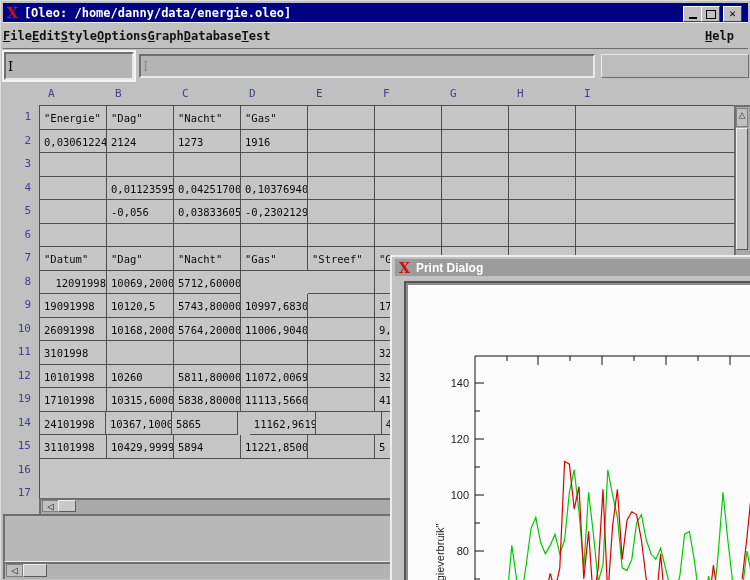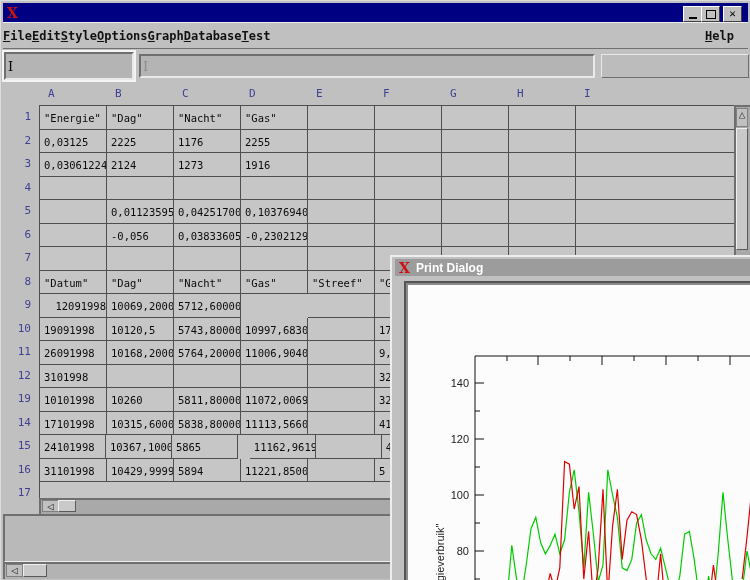--- a/index.html
+++ b/index.html
@@ -95,20 +95,21 @@
   .axis{stroke:#111;stroke-width:1;fill:none;}
   .ticklabel{font-family:"Liberation Sans",sans-serif;font-size:11px;fill:#222;}
 </style>
 </head>
 <body>
 
 <div id="main-window">
 
   <div id="titlebar">
     <span class="xlogo">X</span>
+    <span id="window-title">[Oleo: /home/danny/data/energie.oleo]</span>
     <div class="wbtn" id="btn-min">
         <div></div>
       </div>
     <div class="wbtn" id="btn-max">
         <div></div>
       </div>
     <div class="wbtn" id="btn-close">
         <span>✕</span>
       </div>
   </div>
@@ -165,31 +166,20 @@
       <div class="rownum">15</div>
       <div class="rownum">16</div>
       <div class="rownum">17</div>
     </div>
   <div id="grid">
       <div class="grow">
         <div class="gcell" style="width: 67px;">"Energie"</div>
         <div class="gcell" style="width: 67px;">"Dag"</div>
         <div class="gcell" style="width: 67px;">"Nacht"</div>
         <div class="gcell" style="width: 67px;">"Gas"</div>
-        <div class="gcell" style="width: 67px;"></div>
-        <div class="gcell" style="width: 67px;"></div>
-        <div class="gcell" style="width: 67px;"></div>
-        <div class="gcell" style="width: 67px;"></div>
-        <div class="gcell" style="width: 162px;"></div>
-      </div>
-      <div class="grow">
-        <div class="gcell" style="width: 67px;">0,03125</div>
-        <div class="gcell" style="width: 67px;">2225</div>
-        <div class="gcell" style="width: 67px;">1176</div>
-        <div class="gcell" style="width: 67px;">2255</div>
         <div class="gcell" style="width: 67px;"></div>
         <div class="gcell" style="width: 67px;"></div>
         <div class="gcell" style="width: 67px;"></div>
         <div class="gcell" style="width: 67px;"></div>
         <div class="gcell" style="width: 162px;"></div>
       </div>
       <div class="grow">
         <div class="gcell" style="width: 67px;">0,03061224</div>
         <div class="gcell" style="width: 67px;">2124</div>
         <div class="gcell" style="width: 67px;">1273</div>

